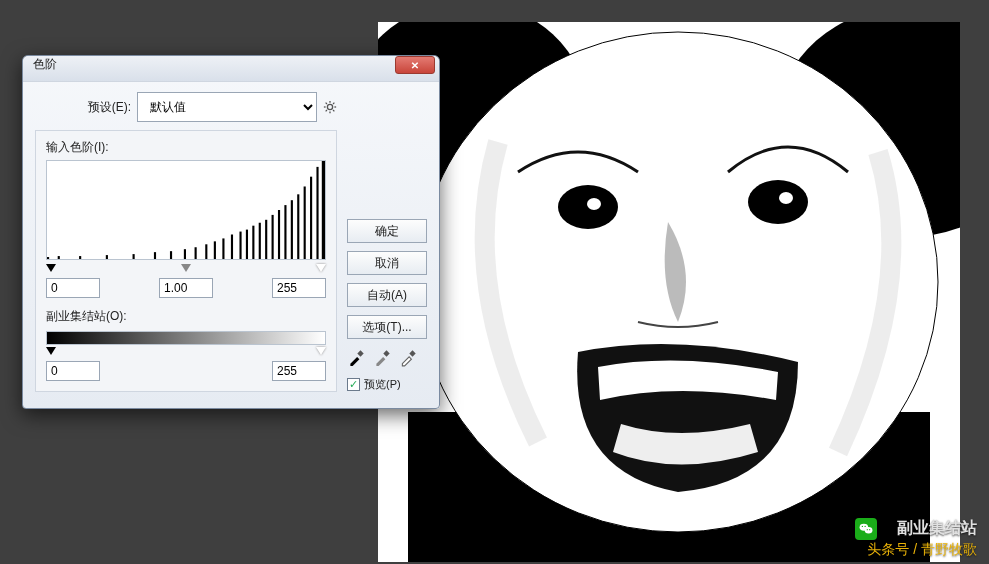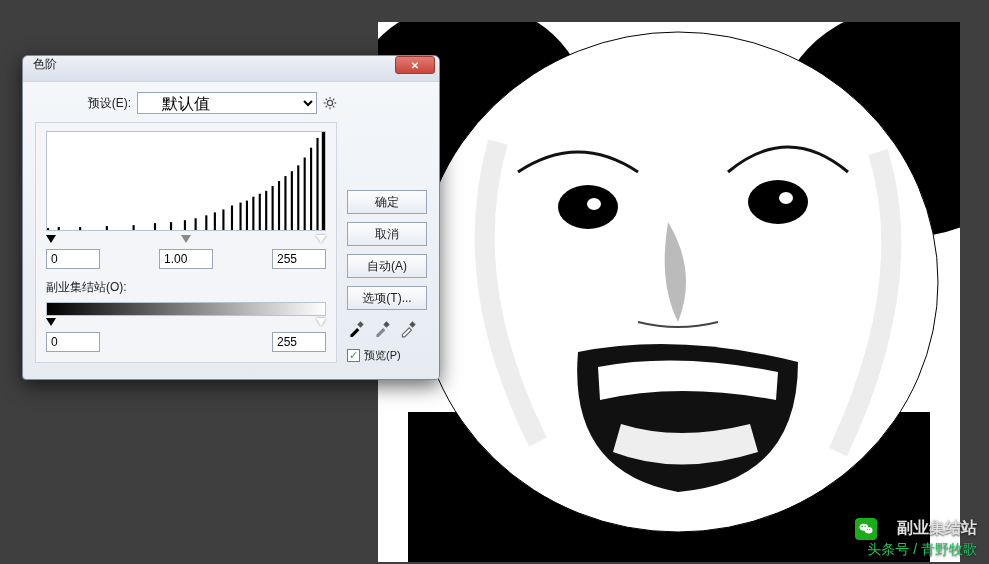--- a/index.html
+++ b/index.html
@@ -46,22 +46,22 @@
 }
 .body {
   display: flex; gap: 10px;
   padding: 10px 12px 16px 12px;
 }
 .left { flex: 1; }
 .right { width: 80px; display: flex; flex-direction: column; gap: 8px; align-items: stretch; justify-content: flex-end; }
 .row { display: flex; align-items: center; gap: 6px; margin-bottom: 8px; justify-content: flex-end; }
 .label { white-space: nowrap; }
 select, .select {
-  height: 22px; border: 1px solid #9aa6b5; background:#fff;
-  font-size: 16px; padding: 0 20px;
+  height: 30px; border: 1px solid #9aa6b5; background:#fff;
+  font-size: 12px; padding: 0 8px;
 }
 .preset-select { flex:1; max-width: 180px; }
 .channel-row { justify-content: center; margin-bottom: 4px; }
 .channel-select { width: 78px; }
 .gear { width:14px; height:14px; display:inline-flex; align-items:center; justify-content:center; }
 .gear svg { width:14px; height:14px; }
 .fieldset {
   border: 1px solid #cfd6e0;
   padding: 8px 10px 10px 10px;
   margin-top: 4px;
@@ -104,21 +104,21 @@
 .chk.checked::after { content:"✓"; font-size:11px; color:#2a5; line-height:1; }
 
 .watermark {
   position:absolute; right:12px; bottom:6px; color:#e0e0e0;
   text-align:right; font-size:16px; line-height:1.3;
   text-shadow:0 1px 2px rgba(0,0,0,.7);
 }
 .watermark .top { display:flex; gap:20px; justify-content:flex-end; font-weight:bold; }
 .wechat { width:22px; height:22px; border-radius:4px; background:#1aad19; display:flex; align-items:center; justify-content:center; }
 .wechat svg { width:14px; height:12px; }
-.watermark .sub { font-size:14px; color:#22c55e; }
+.watermark .sub { font-size:14px; color:#eab308; }
 </style>
 </head>
 <body>
 
 <div class="canvas">
   <svg viewBox="0 0 582 540">
 
     <ellipse cx="90" cy="90" rx="120" ry="110" fill="#000"></ellipse>
     <ellipse cx="530" cy="100" rx="130" ry="115" fill="#000"></ellipse>
 
@@ -176,20 +176,21 @@
                 <line x1="11.5" y1="11.5" x2="13" y2="13"></line>
                 <line x1="3" y1="13" x2="4.5" y2="11.5"></line>
                 <line x1="11.5" y1="4.5" x2="13" y2="3"></line>
               </g>
             </svg>
         </span>
       </div>
 
 
       <div class="fieldset">
+        <div class="sublabel">输入色阶(I):</div>
         <div class="histogram">
           <svg viewBox="0 0 260 100" preserveAspectRatio="none" style="width:100%;height:100%">
             <g fill="#000">
               <rect x="0" y="98" width="2" height="2"></rect>
                 <rect x="10" y="97" width="2" height="3"></rect>
               <rect x="30" y="97" width="2" height="3"></rect>
                 <rect x="55" y="96" width="2" height="4"></rect>
               <rect x="80" y="95" width="2" height="5"></rect>
                 <rect x="100" y="93" width="2" height="7"></rect>
               <rect x="115" y="92" width="2" height="8"></rect>

